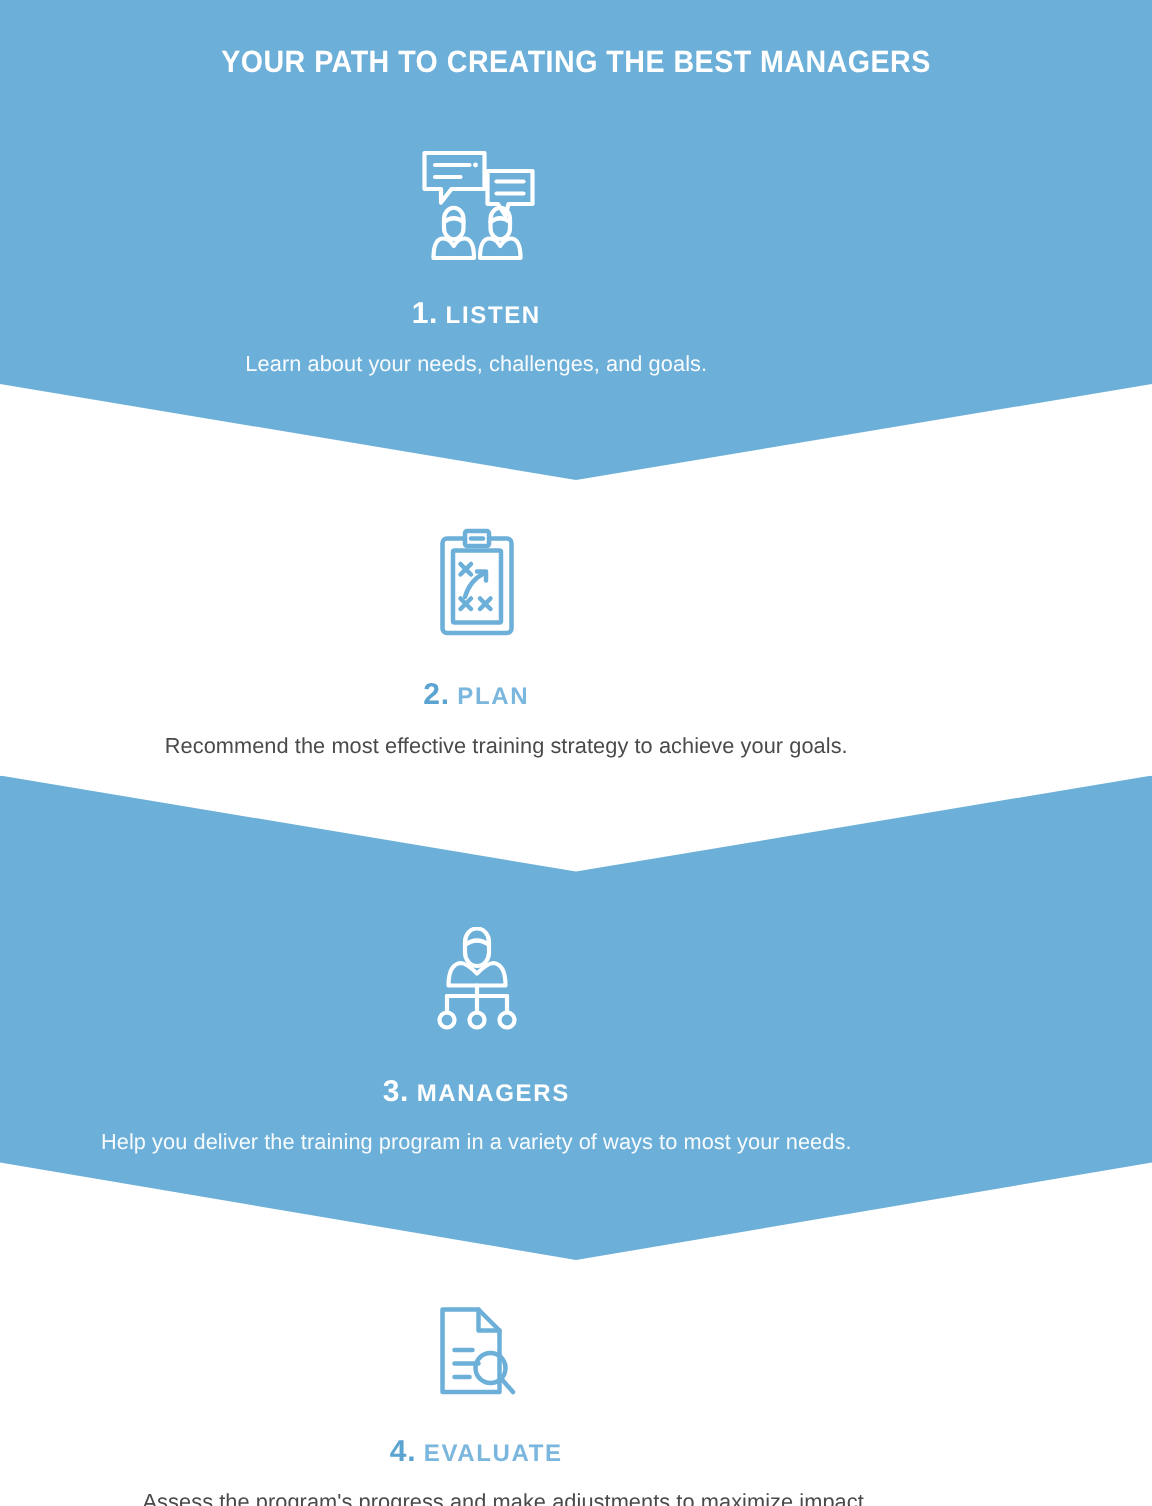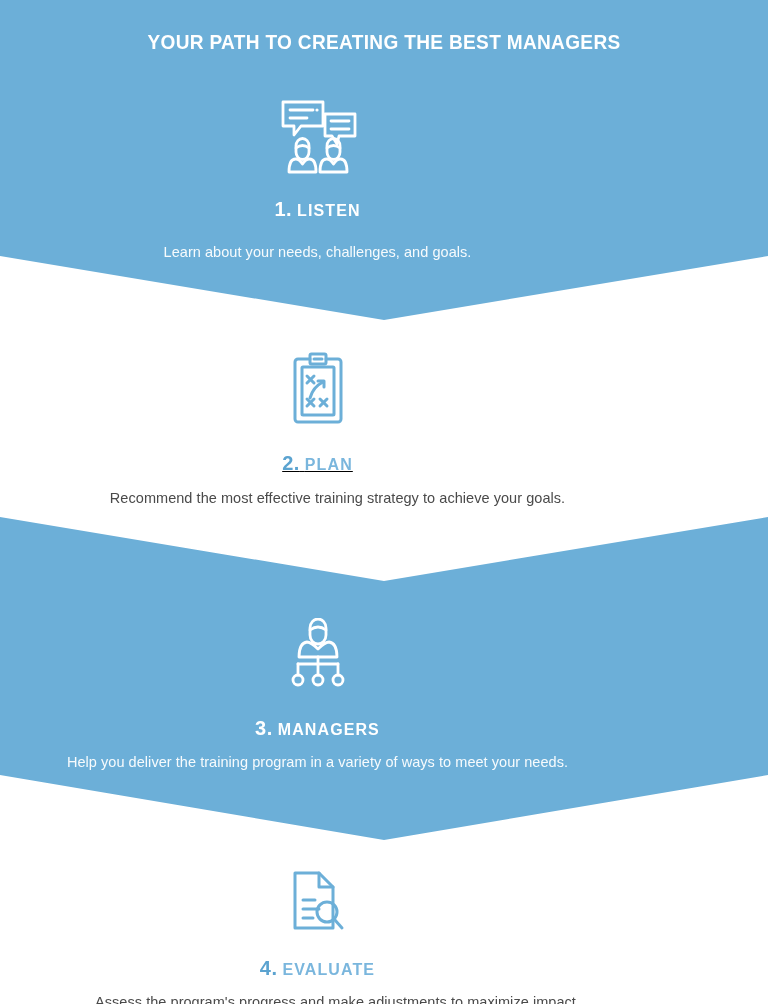--- a/index.html
+++ b/index.html
@@ -101,25 +101,25 @@
     letter-spacing:0.35px;
     line-height:1.1;
     transform:scaleX(0.93);
     transform-origin:center;
   }
 
   
   #section-1 { top:98px; }
   #section-1 .icon-wrap { height:76px; }
   #section-1 .step-heading { margin-top:25px; }
-  #section-1 .step-desc { margin-top:24px; }
+  #section-1 .step-desc { margin-top:15px; }
 
   #section-2 { top:352px; }
   #section-2 .icon-wrap { height:72px; }
-  #section-2 .step-heading { margin-top:29px;text-decoration:underline; }
+  #section-2 .step-heading { margin-top:29px; }
   #section-2 .step-desc { margin-top:16px; }
 
   #section-3 { top:618px; }
   #section-3 .icon-wrap { height:70px; }
   #section-3 .step-heading { margin-top:30px; }
   #section-3 .step-desc { margin-top:15px; }
 
   #section-4 { top:870px; }
   #section-4 .icon-wrap { height:62px; }
   #section-4 .step-heading { margin-top:26px; }
@@ -224,21 +224,21 @@
         <circle cx="32" cy="62" r="5"></circle>
         <circle cx="52" cy="62" r="5"></circle>
       </svg>
     </span>
 
     <div class="step-heading">
       <span class="step-num">3.</span>
       <span class="step-label">MANAGERS</span>
     </div>
 
-    <div class="step-desc">Help you deliver the training program in a variety of ways to meet your needs.</div>
+    <div class="step-desc">Help you deliver the training program in a variety of ways to most your needs.</div>
   </div>
 
   <div class="section on-white" id="section-4">
     <span class="icon-wrap">
       <svg width="58" height="62" viewBox="0 0 58 62" fill="none" stroke="#6cafd8" stroke-width="3" stroke-linecap="round" stroke-linejoin="round">
 
         <path d="M6 3 H30 L44 17 V58 H6 Z"></path>
         <path d="M30 3 V17 H44"></path>
 
         <line x1="14" y1="30" x2="26" y2="30"></line>

